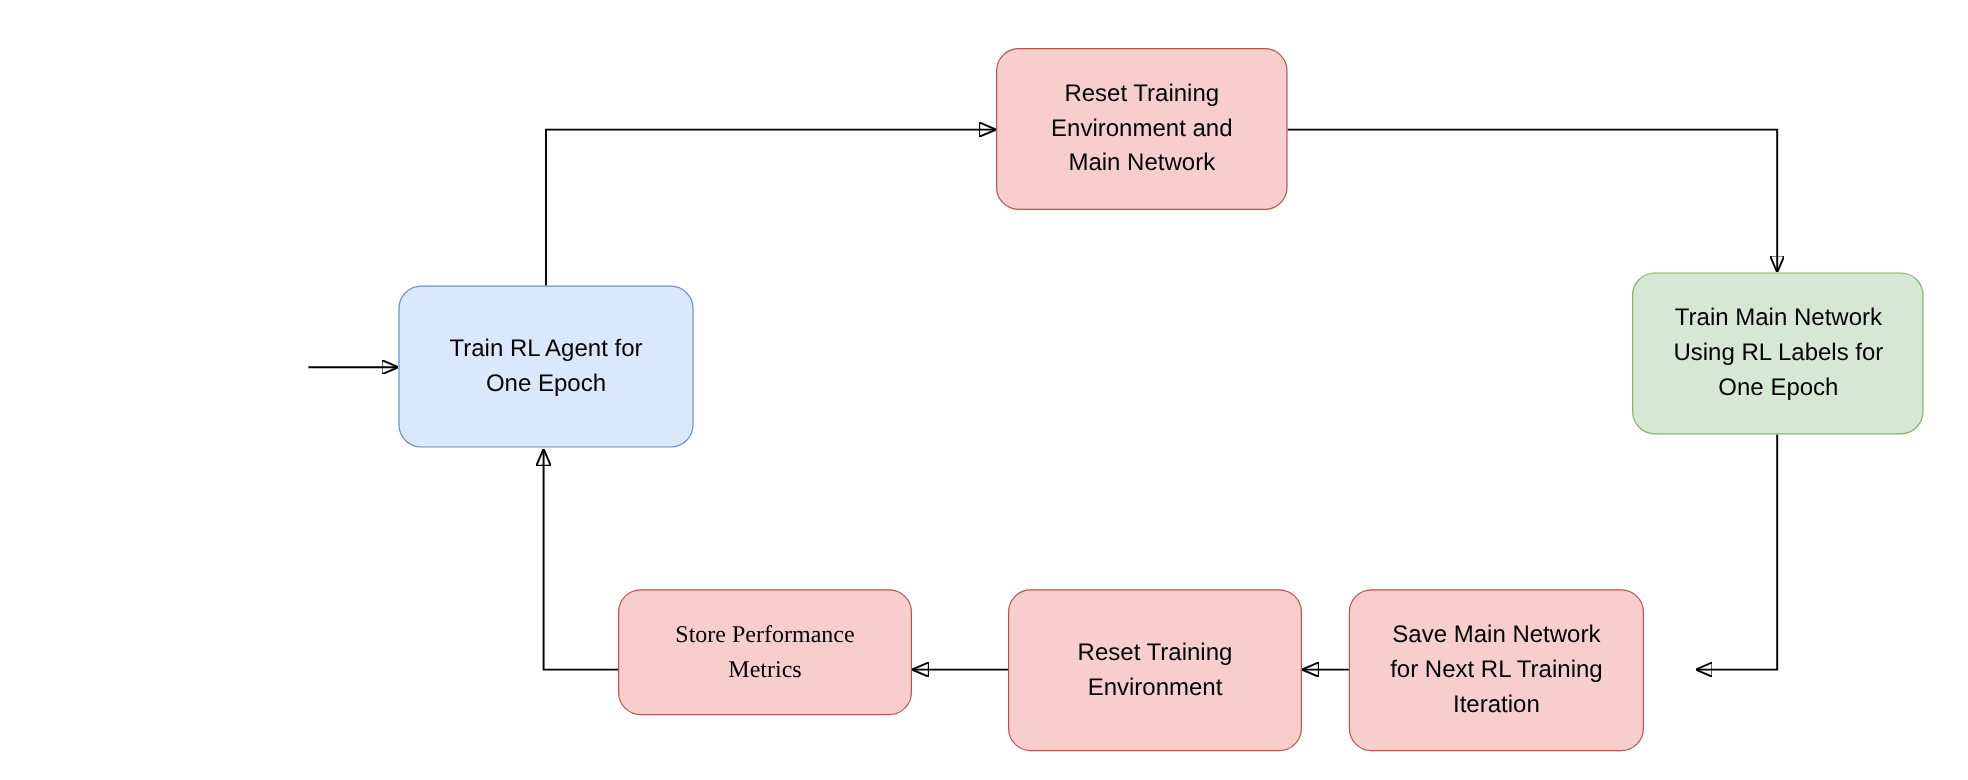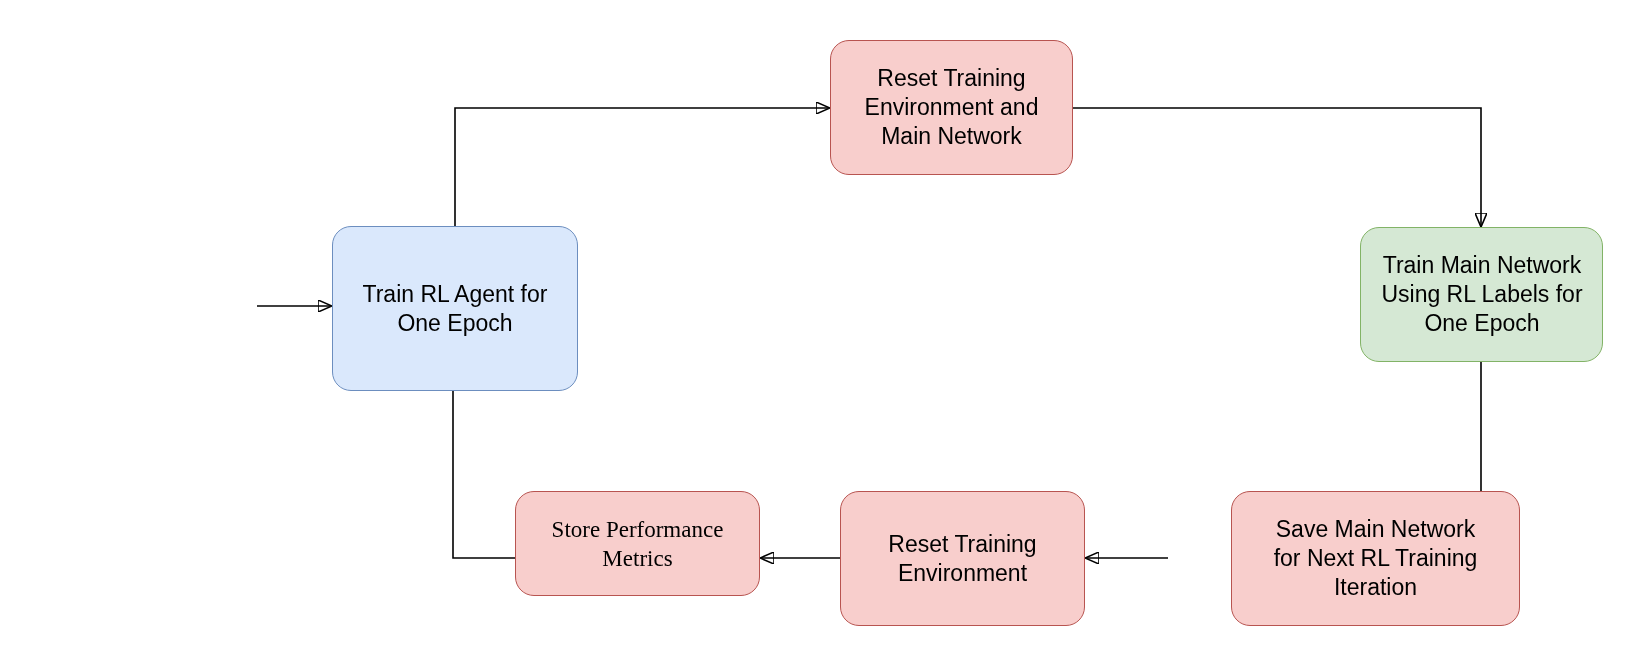--- a/index.html
+++ b/index.html
@@ -29,35 +29,35 @@
   }
   .node {
     position: absolute;
     box-sizing: border-box;
     border-radius: 19px;
     border: 1.6px solid;
     display: flex;
     align-items: center;
     justify-content: center;
     text-align: center;
-    font-size: 23px;
+    font-size: 20px;
     line-height: 29px;
     color: #000000;
     white-space: pre-line;
     padding: 6px 10px;
   }
   .node-pink  { background: #f8cecc; border-color: #b85450; }
   .node-blue  { background: #dae8fc; border-color: #6c8ebf; }
   .node-green { background: #d5e8d4; border-color: #82b366; padding-left: 11px; }
 
   .n-begin      { left: 13px;   top: 238px; width: 244px; height: 135px; }
-  .n-train-rl   { left: 332px;  top: 226px; width: 246px; height: 165px; }
+  .n-train-rl   { left: 332px;  top: 238px; width: 246px; height: 135px; }
   .n-reset-top  { left: 830px;  top: 40px;  width: 243px; height: 135px; }
   .n-train-main { left: 1360px; top: 227px; width: 243px; height: 135px; }
-  .n-save       { left: 1231px; top: 491px; width: 289px; height: 135px; }
+  .n-save       { left: 1124px; top: 491px; width: 246px; height: 135px; }
   .n-reset-env  { left: 840px;  top: 491px; width: 245px; height: 135px; }
   .n-store      { left: 515px;  top: 491px; width: 245px; height: 105px; font-family: Liberation Serif, serif; }
 </style>
 </head>
 <body>
 
 <div class="canvas">
 
   <svg class="connectors" viewBox="0 0 1640 650" xmlns="http://www.w3.org/2000/svg">
     <defs>

